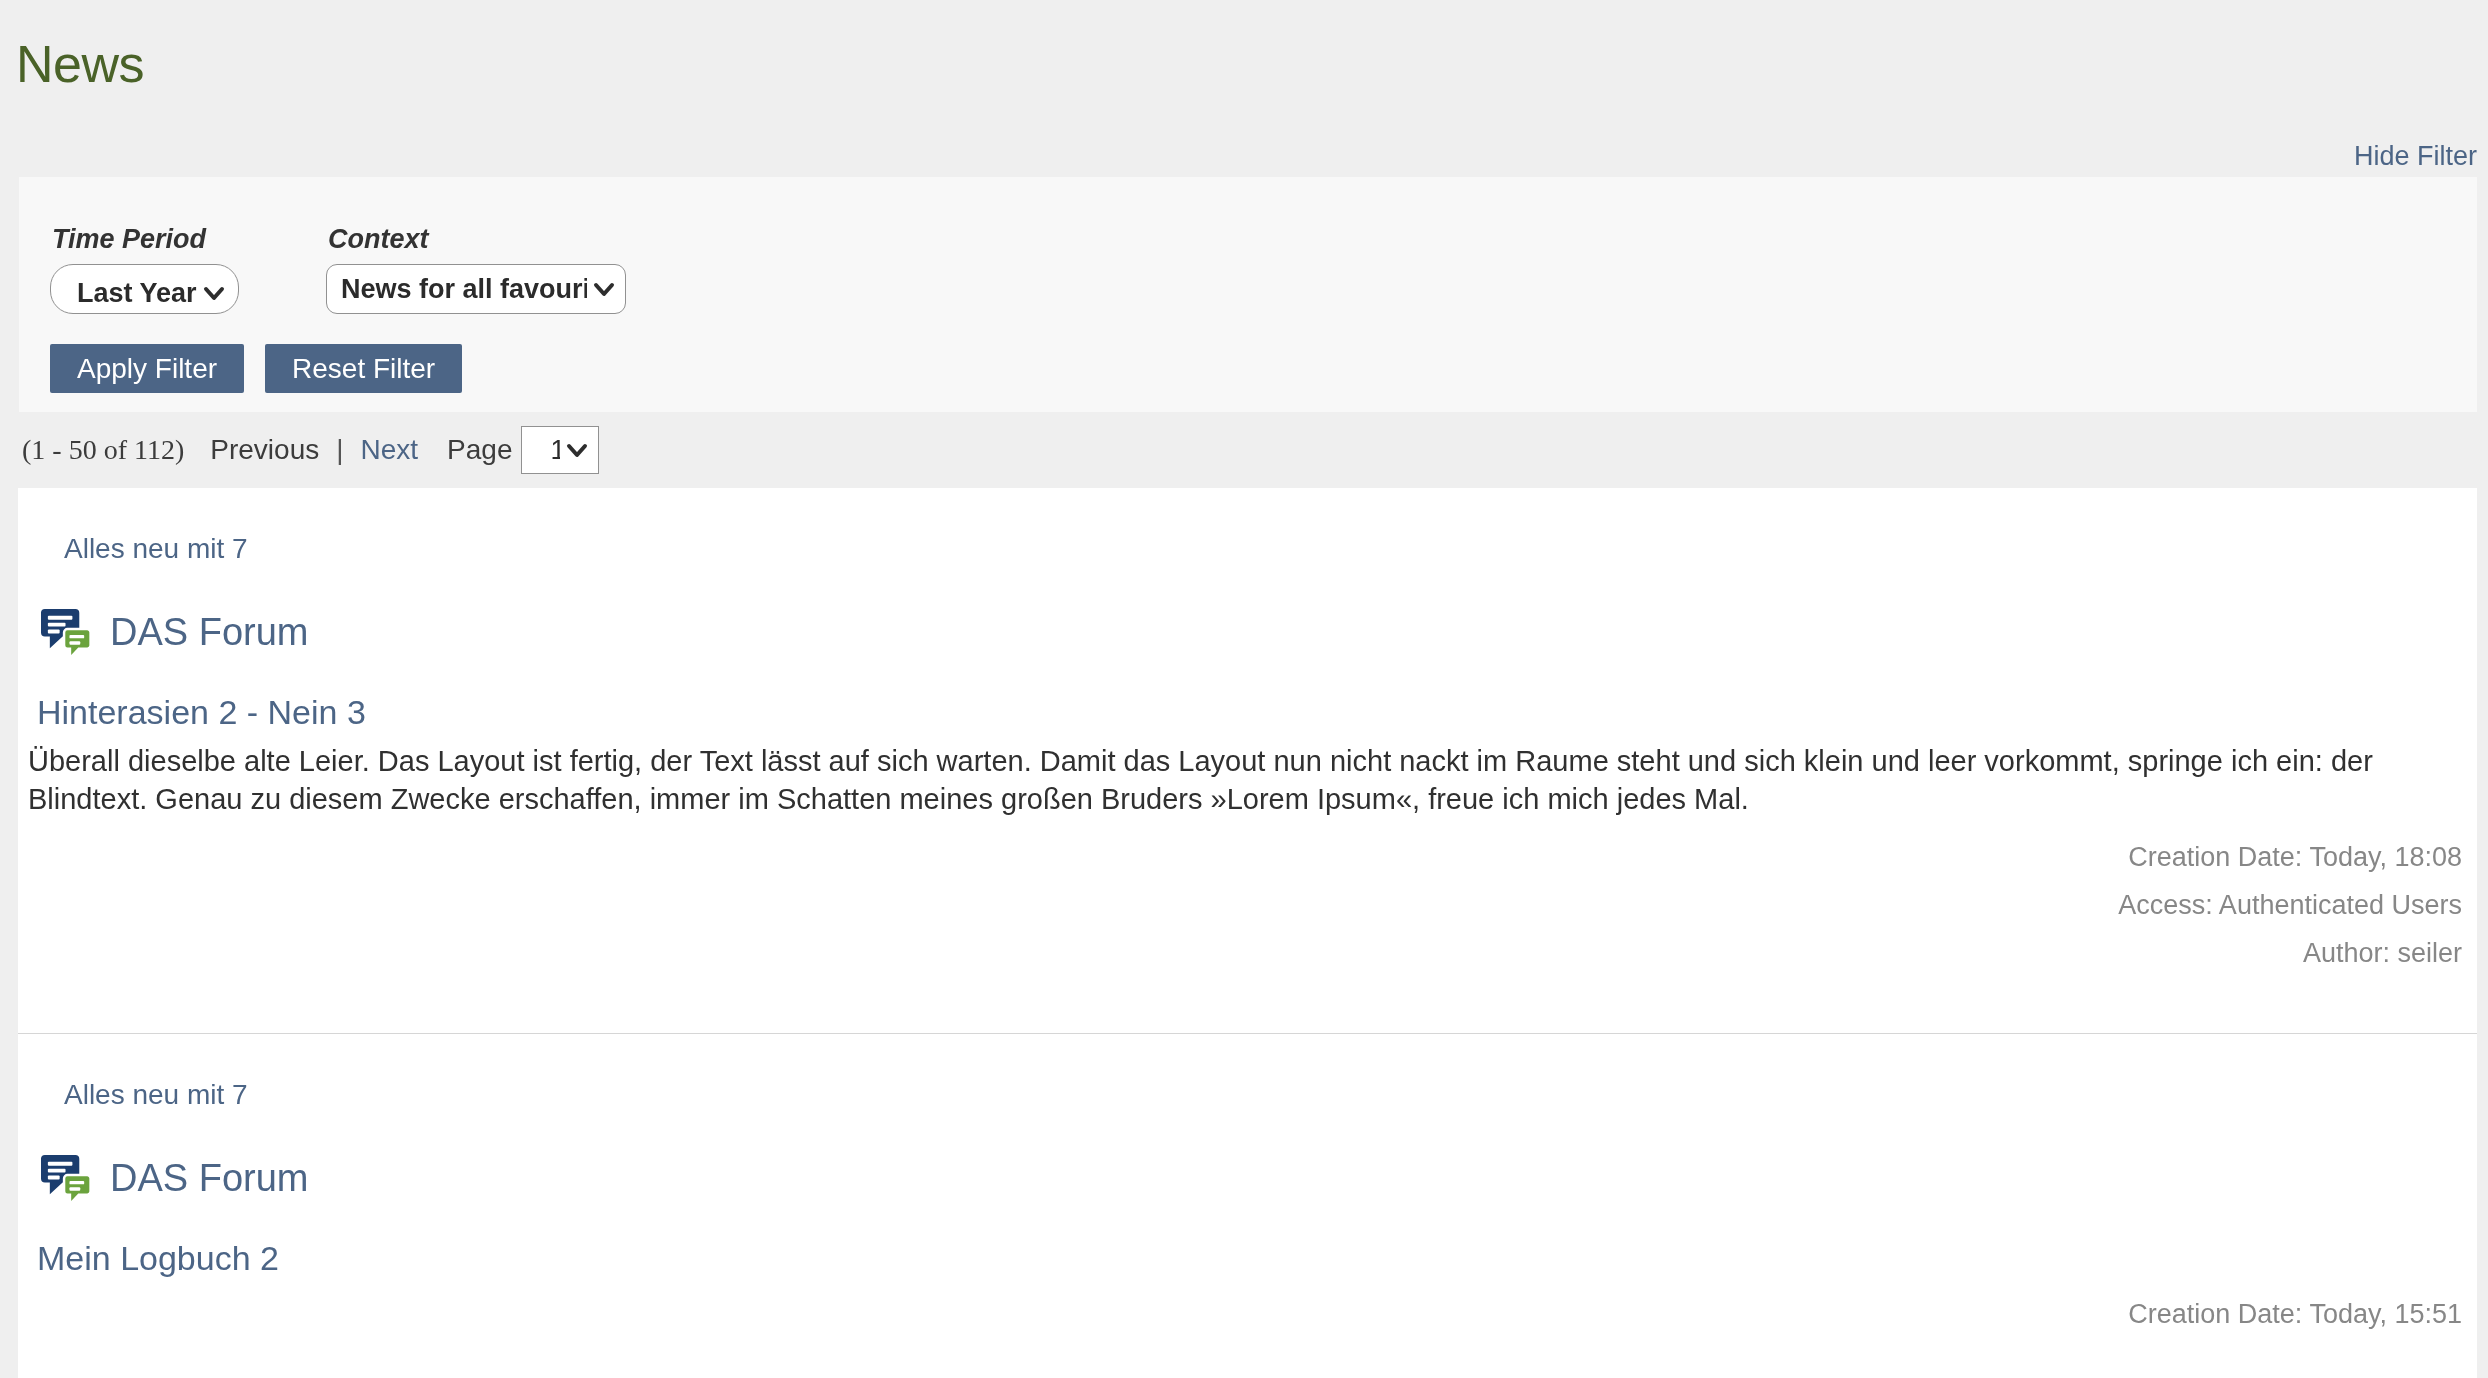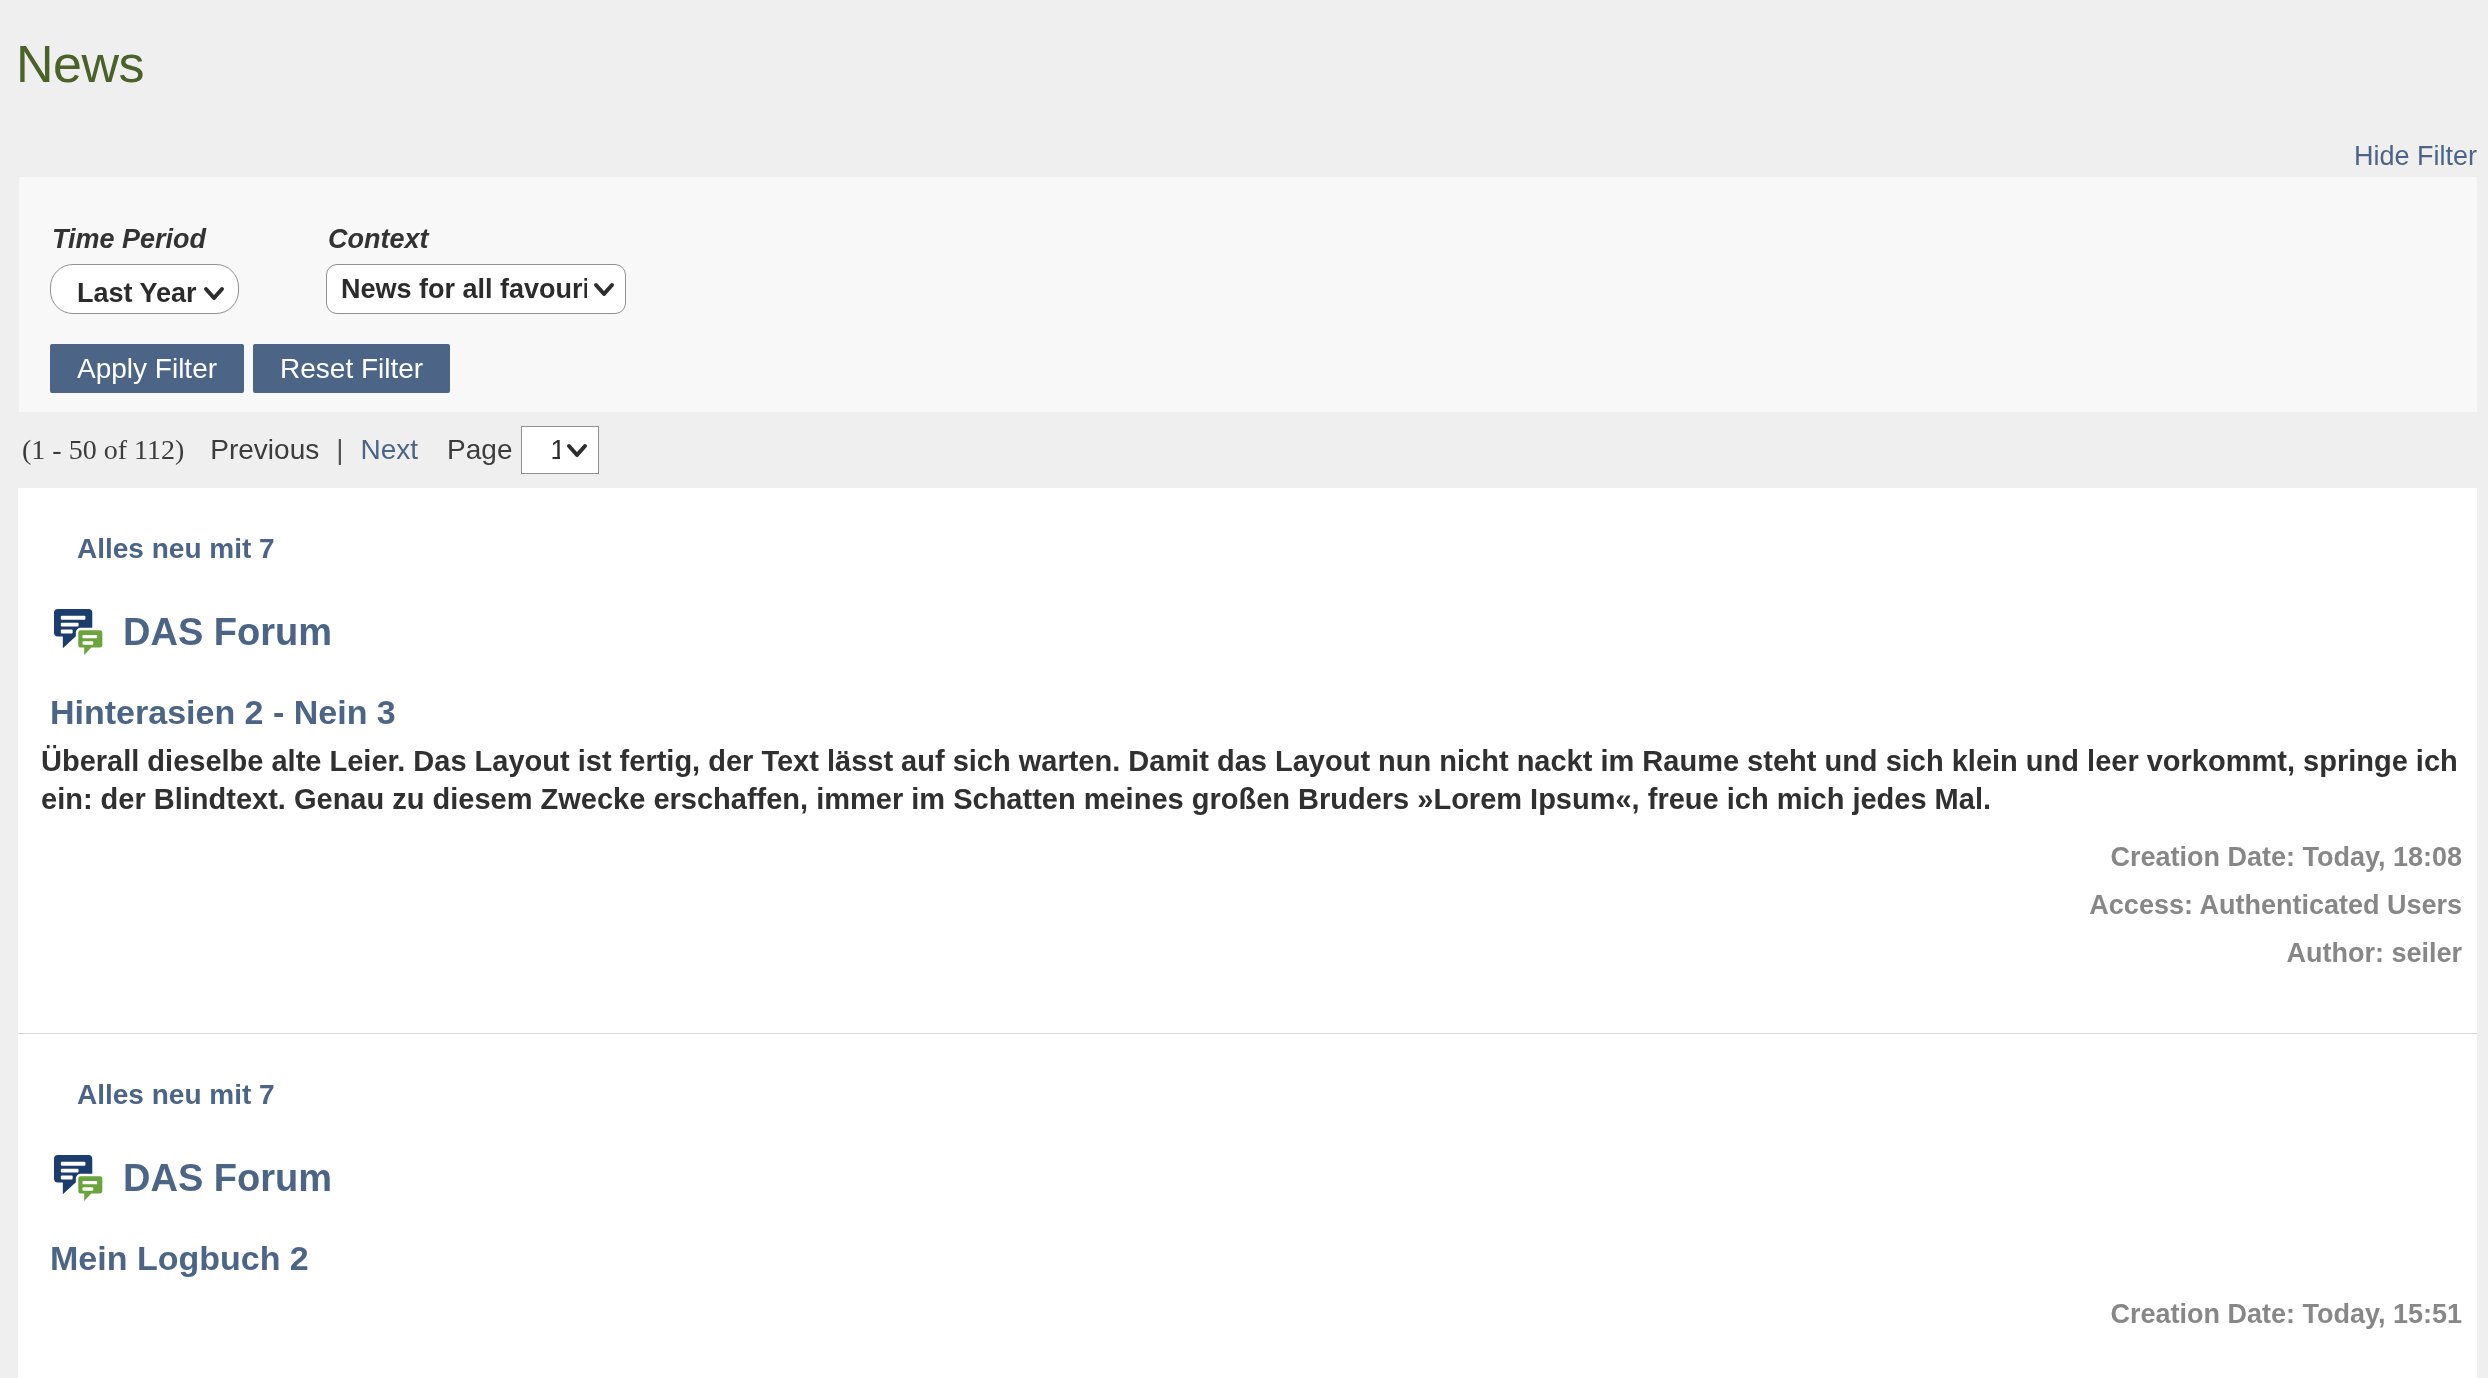--- a/index.html
+++ b/index.html
@@ -38,21 +38,21 @@
   .select {
     box-sizing: border-box; height: 50px; background: #ffffff;
     border: 1px solid #919191; display: flex; align-items: center;
     justify-content: space-between; font-size: 27px; color: #2b2b2b;
     cursor: pointer;
   }
   .select .val { white-space: nowrap; overflow: hidden; }
   .select-timeperiod { width: 189px; padding: 8px 13px 0 26px; border-radius: 23px; }
   .select-context   { width: 300px; padding: 0 10px 0 14px; border-radius: 11px; }
   .chev { flex: none; display: block; margin-left: 6px; }
-  .filter-actions { margin-top: 30px; display: flex; gap: 9px; }
+  .filter-actions { margin-top: 30px; display: flex; gap: 21px; }
   .btn {
     background: #4c6586; border: none; border-radius: 2px; color: #ffffff;
     font-family: inherit; font-size: 28px; height: 49px; padding: 0 27px;
     cursor: pointer;
   }
 
   
   .pagination {
     position: absolute; top: 412px; left: 0; right: 0; height: 76px;
     display: flex; align-items: center; padding-left: 22px;
@@ -63,21 +63,21 @@
   .pagination .sep   { margin-right: 17px; color: #555555; }
   .pagination .next  { margin-right: 29px; color: #4c6586; text-decoration: none; cursor: pointer; }
   .pagination .page-label { margin-right: 9px; }
   .select-page { width: 78px; height: 48px; padding: 0 10px 0 28px; }
 
   
   .news-list {
     position: absolute; top: 488px; left: 18px; right: 11px; bottom: 0;
     background: #ffffff; overflow: hidden;
   }
-  .news-row { padding: 47px 15px 56px 23px; font-weight: bold; }
+  .news-row { padding: 47px 15px 56px 10px; }
   .news-row + .news-row { border-top: 1px solid #d6d6d6; }
   .ctx-link {
     display: block; width: max-content; margin-left: 36px;
     font-size: 28px; line-height: 28px; color: #4c6586;
     text-decoration: none; cursor: pointer;
   }
   .source-row { margin: 42px 0 0 12px; display: flex; align-items: center; gap: 15px; }
   .forum-icon { width: 55px; height: 53px; flex: none; }
   .source-link {
     font-size: 38px; line-height: 42px; color: #4c6586;

